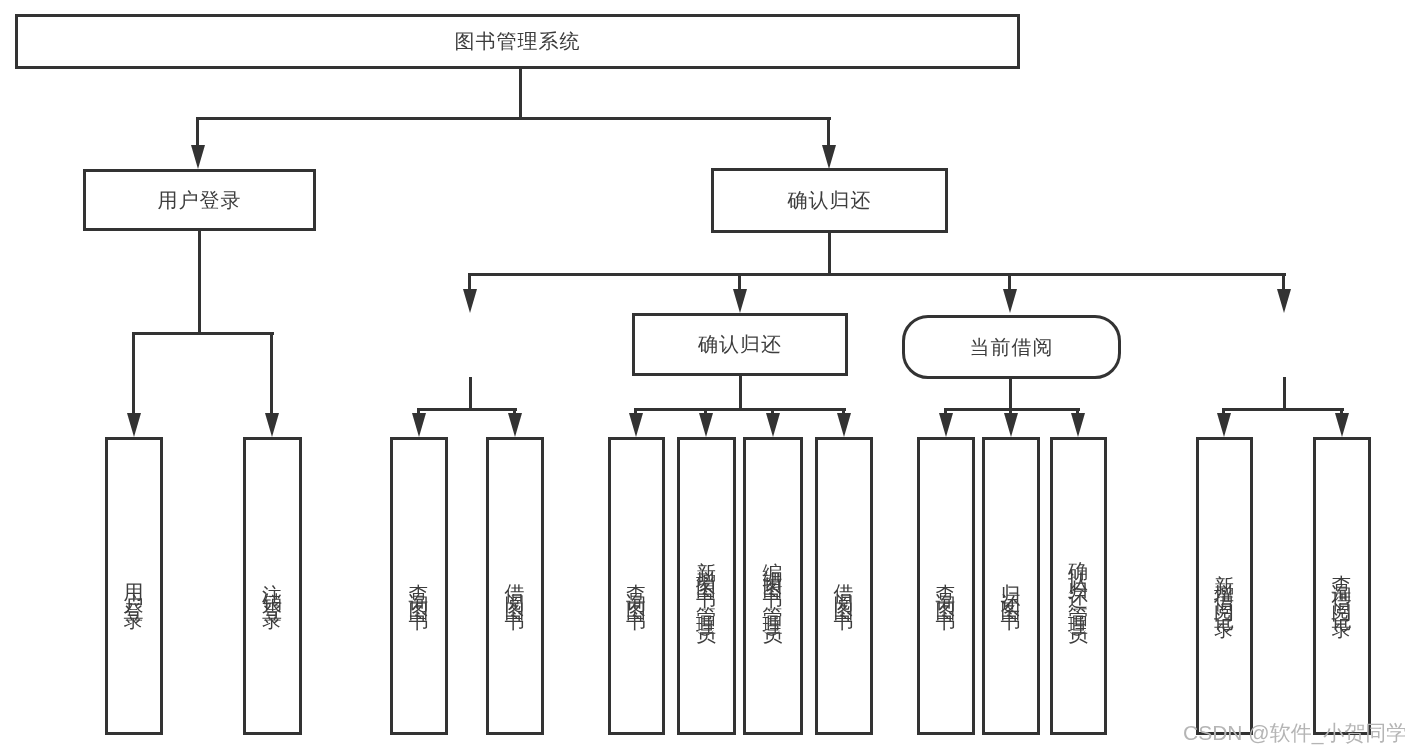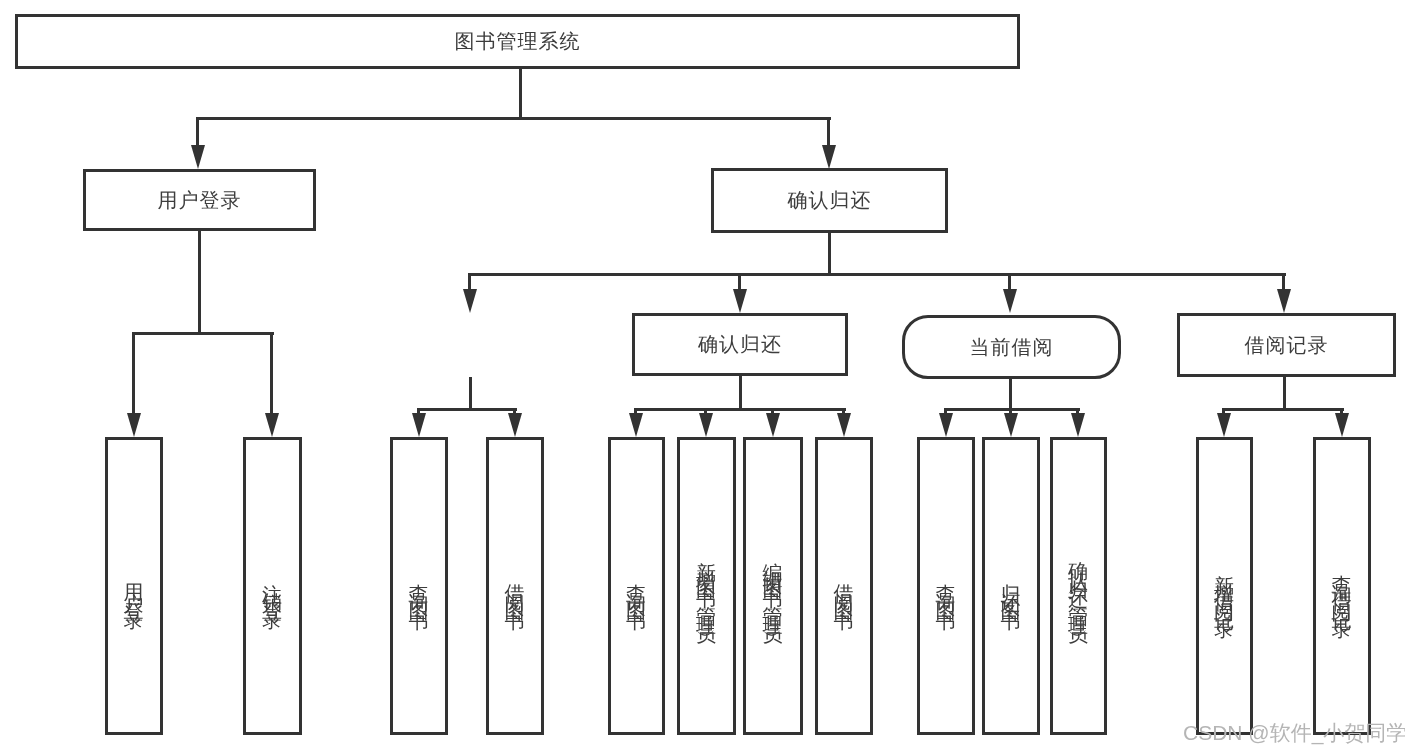--- a/index.html
+++ b/index.html
@@ -70,21 +70,20 @@
 
   <div class="vline" style="left:828px;top:233px;height:43px;"></div>
   <div class="hline" style="left:468px;top:273px;width:818px;"></div>
   <div class="arrow" style="left:463px;top:273px;height:40px;"></div>
   <div class="arrow" style="left:733px;top:273px;height:40px;"></div>
   <div class="arrow" style="left:1003px;top:273px;height:40px;"></div>
   <div class="arrow" style="left:1277px;top:273px;height:40px;"></div>
 
   <div class="box" style="left:632px;top:313px;width:216px;height:63px;">确认归还</div>
   <div class="box" style="left:902px;top:315px;width:219px;height:64px;border-radius:26px;">当前借阅</div>
-  <div class="box" style="left:1177px;top:313px;width:219px;height:64px;">借阅记录</div>
 
   <div class="vline" style="left:469px;top:377px;height:34px;"></div>
   <div class="hline" style="left:417px;top:408px;width:100px;"></div>
   <div class="arrow" style="left:412px;top:408px;height:29px;"></div>
   <div class="arrow" style="left:508px;top:408px;height:29px;"></div>
 
   <div class="vline" style="left:739px;top:376px;height:35px;"></div>
   <div class="hline" style="left:634px;top:408px;width:212px;"></div>
   <div class="arrow" style="left:629px;top:408px;height:29px;"></div>
   <div class="arrow" style="left:699px;top:408px;height:29px;"></div>

